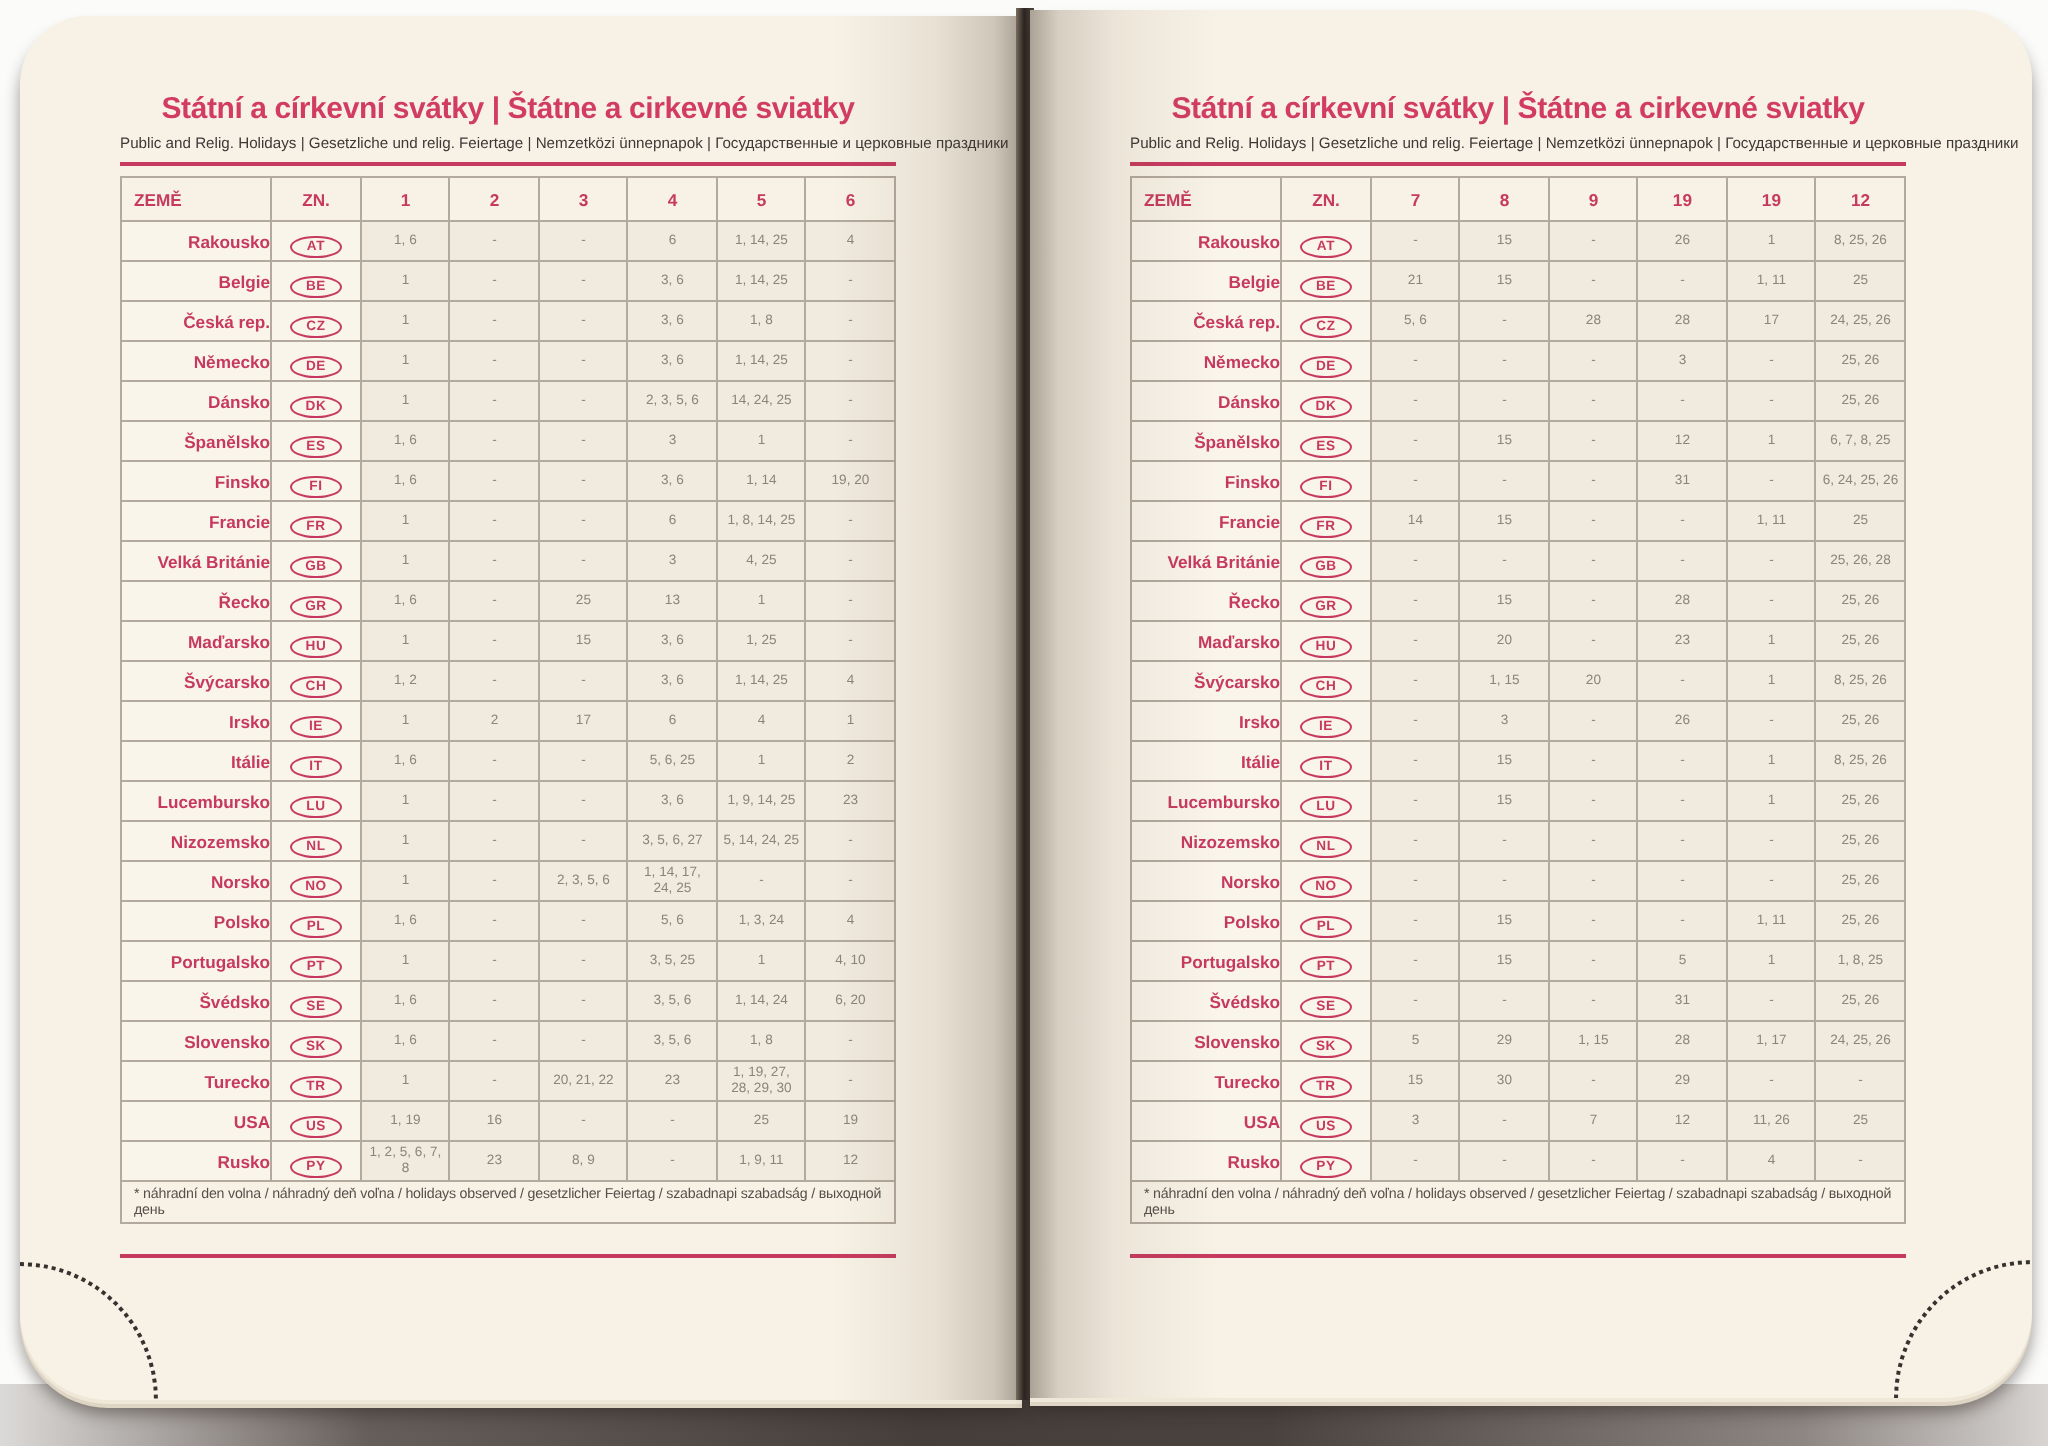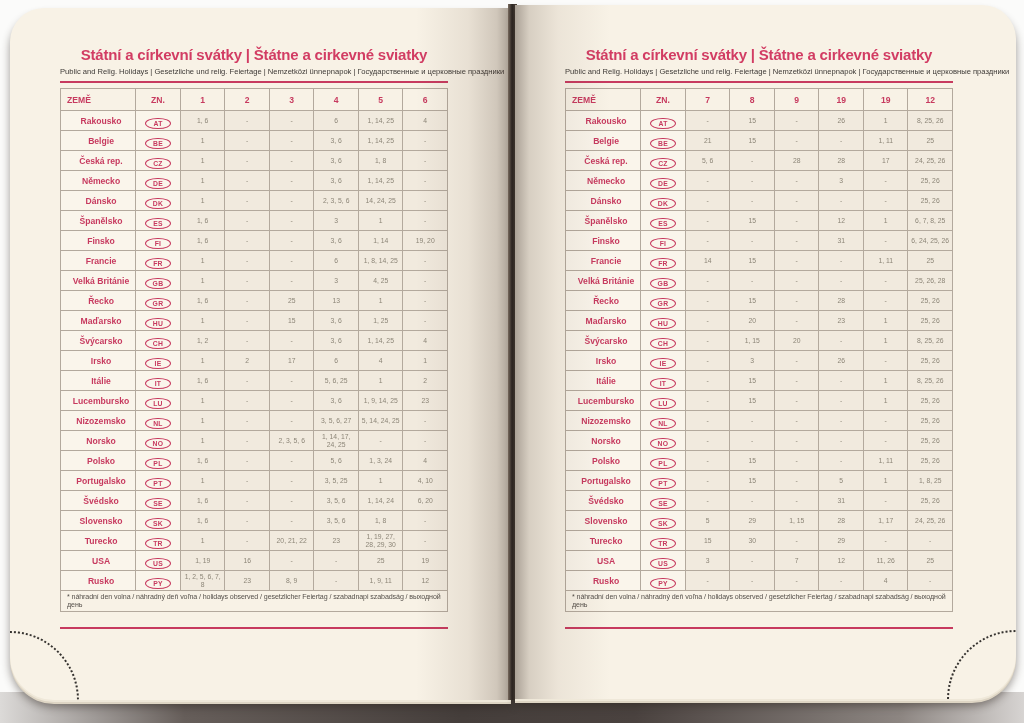--- a/index.html
+++ b/index.html
@@ -37,21 +37,21 @@
   .title { text-align:center; font-size:15px; font-weight:bold; letter-spacing:-0.2px; color:#d23c63; }
   .subtitle { text-align:center; font-size:7.6px; color:#3d3936; margin-top:4px; white-space:nowrap; }
   .rule { height:2px; background:#c73a5f; margin-top:5px; }
   .rule.bottom { margin-top:15px; }
 
   table.holiday-table { width:100%; border-collapse:collapse; margin-top:5px; table-layout:fixed; }
   .holiday-table th, .holiday-table td { border:1px solid #b3a99d; }
   .holiday-table th { height:22px; font-size:8.6px; color:#c73a5f; }
   .holiday-table th.c-country { text-align:left; padding-left:6px; }
   .holiday-table td { height:20px; text-align:center; }
-  .holiday-table td.c-country { text-align:center; padding-left:6px; font-weight:bold; font-size:8.6px; color:#c73a5f; background:rgba(255,252,244,.35); }
+  .holiday-table td.c-country { text-align:right; padding-left:6px; font-weight:bold; font-size:8.6px; color:#c73a5f; background:rgba(255,252,244,.35); }
   .holiday-table td.c-code { background:rgba(255,252,244,.35); }
   .holiday-table td.c-val { font-size:6.8px; line-height:1.15; color:#8c8577; background:rgba(160,140,125,.07); padding:1px 2px; }
   .code-badge { display:inline-block; min-width:26px; padding:1px 4px 1.5px; border:1.2px solid #c73a5f; border-radius:50%;
     font-size:6.8px; font-weight:bold; color:#c73a5f; letter-spacing:.3px; }
   .holiday-table td.footnote-cell { height:21px; font-size:7.1px; color:#55504b; text-align:left; padding-left:6px; letter-spacing:-0.1px; }
 </style>
 </head>
 <body>
 
 <div class="scene">

